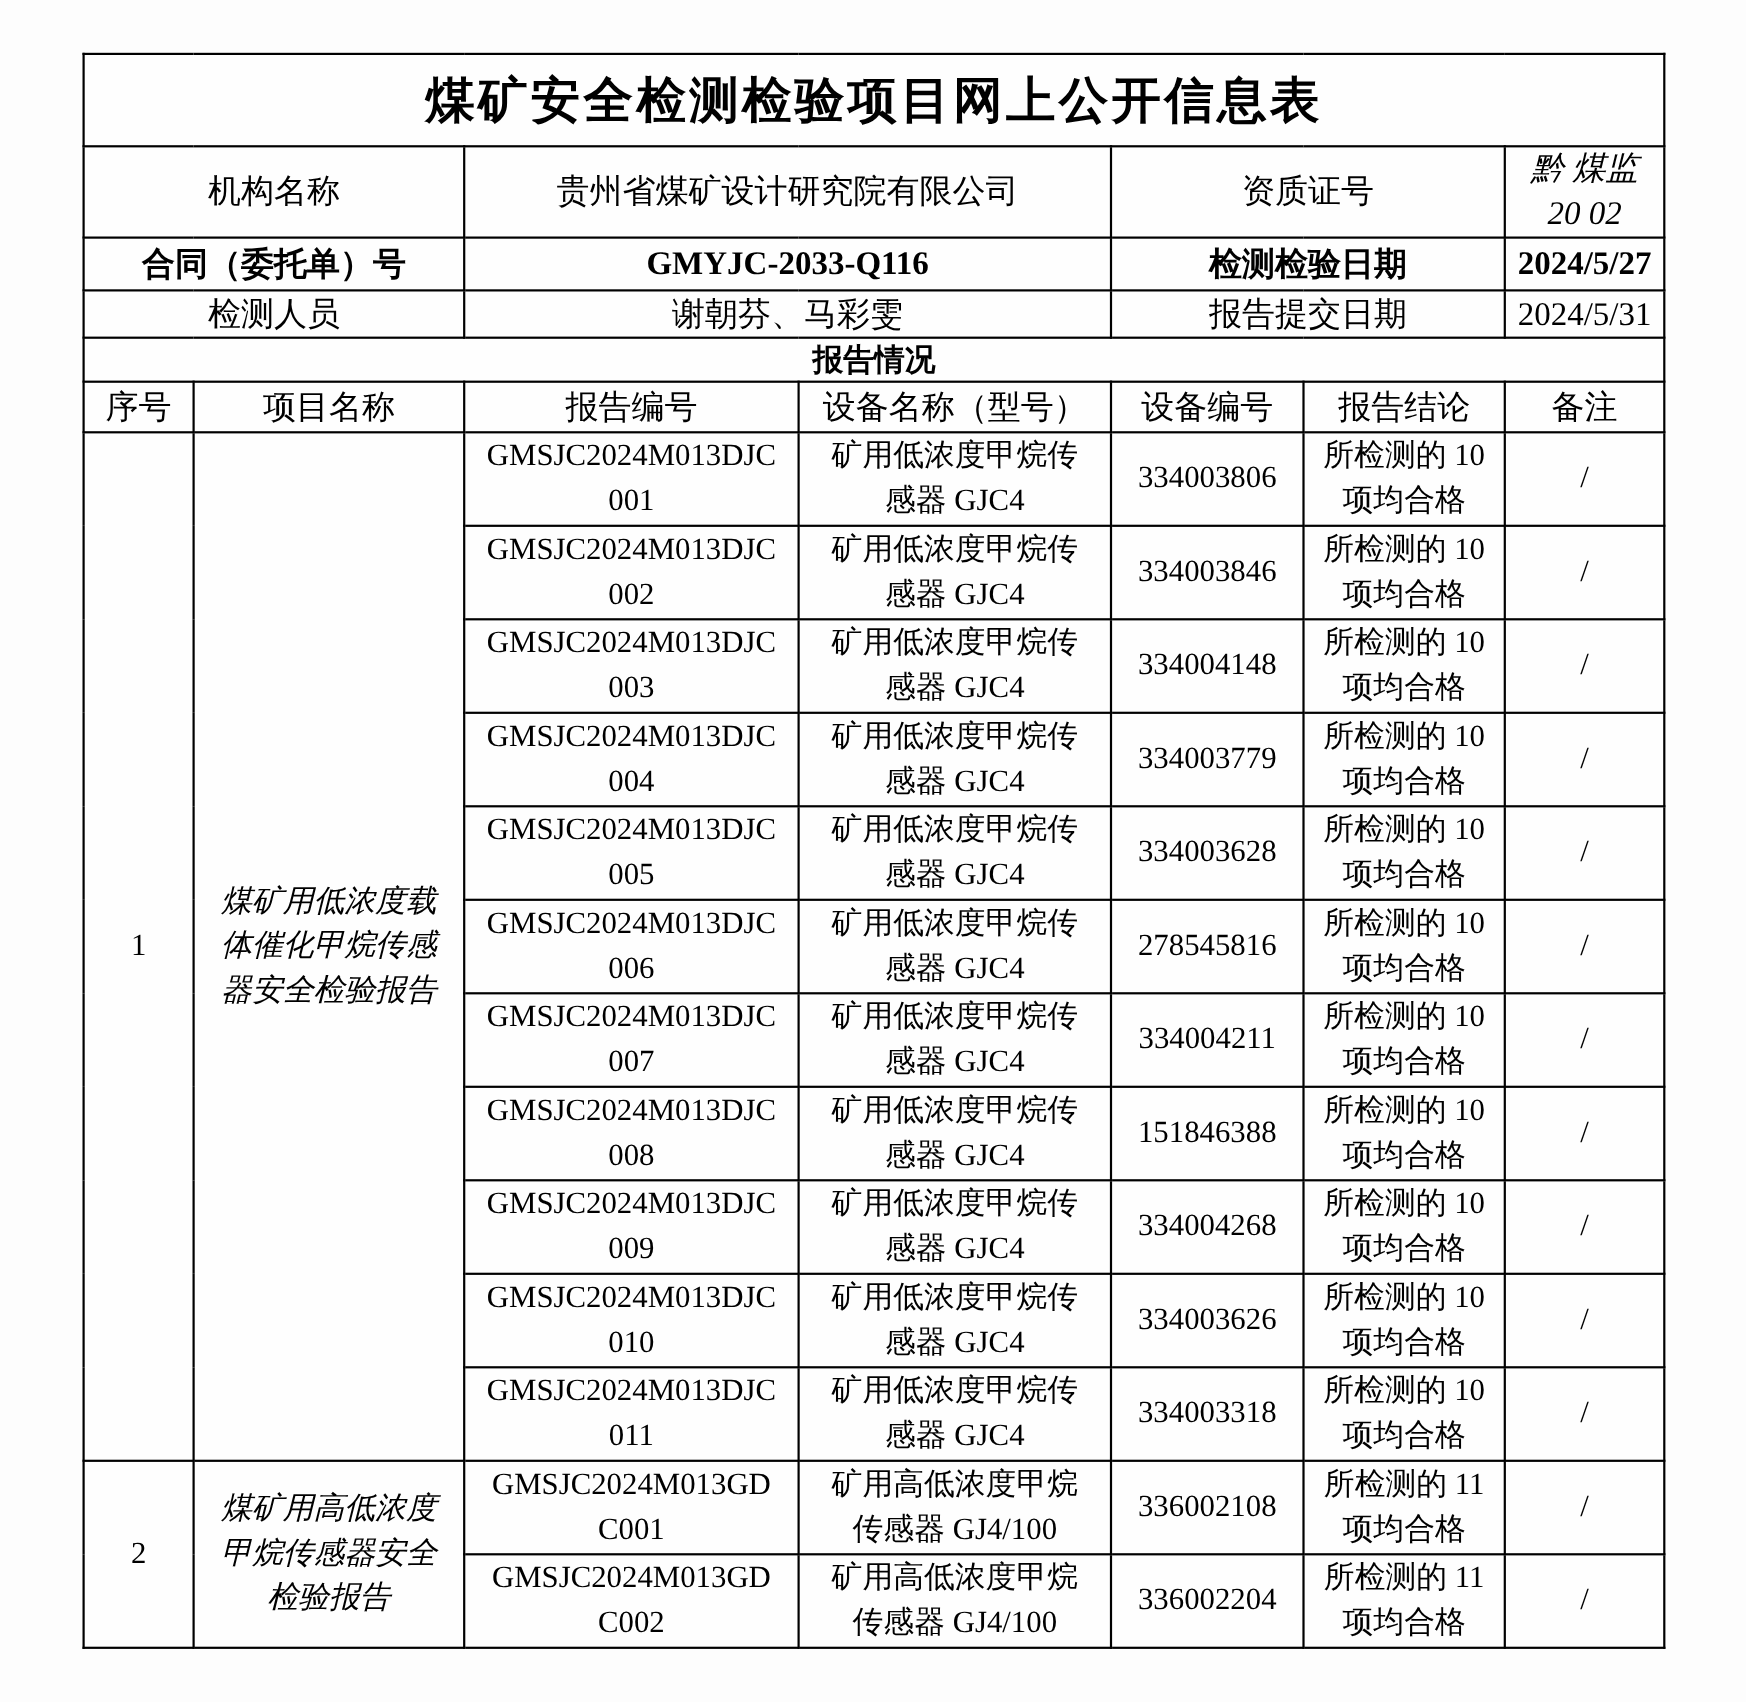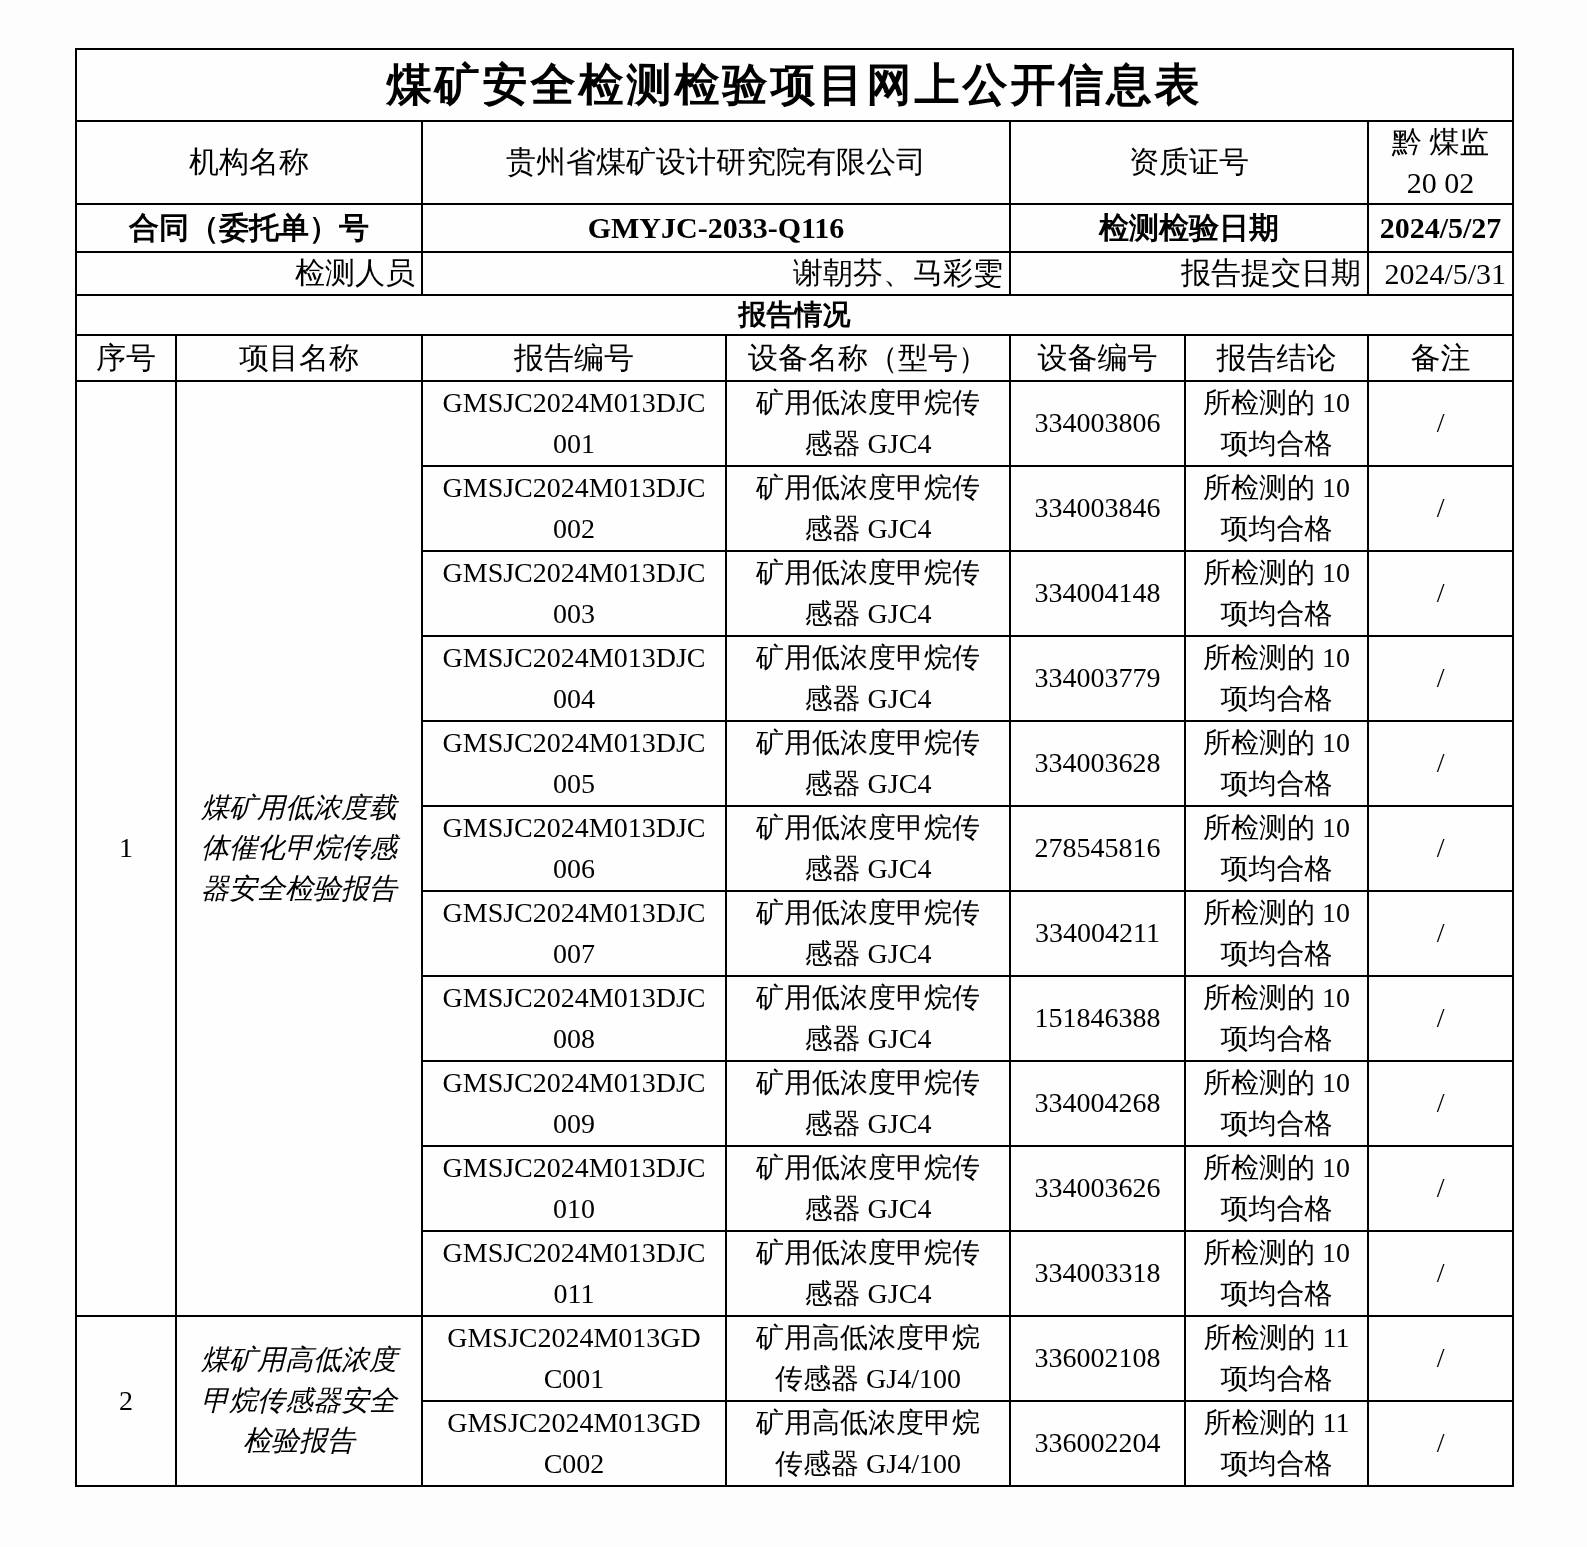--- a/index.html
+++ b/index.html
@@ -26,33 +26,34 @@
     border: 2px solid #000;
     text-align: center;
     vertical-align: middle;
     padding: 0 6px;
     font-weight: normal;
     white-space: pre-line;
     overflow: hidden;
     box-sizing: border-box;
   }
   tr.r-title td {
-    height: 72px;
+    height: 84px;
     font-size: 45px;
     font-weight: bold;
     letter-spacing: 3px;
   }
   tr.r-info td { font-size: 30px; }
   tr.r-info1 td { height: 82px; }
   tr.r-info2 td { height: 48px; font-weight: bold; }
-  tr.r-info3 td { height: 35px; text-align: right; }
+  tr.r-info3 td { height: 35px; }
   td.cert-value {
     font-weight: bold;
     font-size: 29px;
     line-height: 1.35;
+    font-style: italic;
   }
   tr.r-section td {
     height: 38px;
     font-size: 28px;
     font-weight: bold;
   }
   tr.r-cols th {
     height: 46px;
     font-size: 30px;
   }

